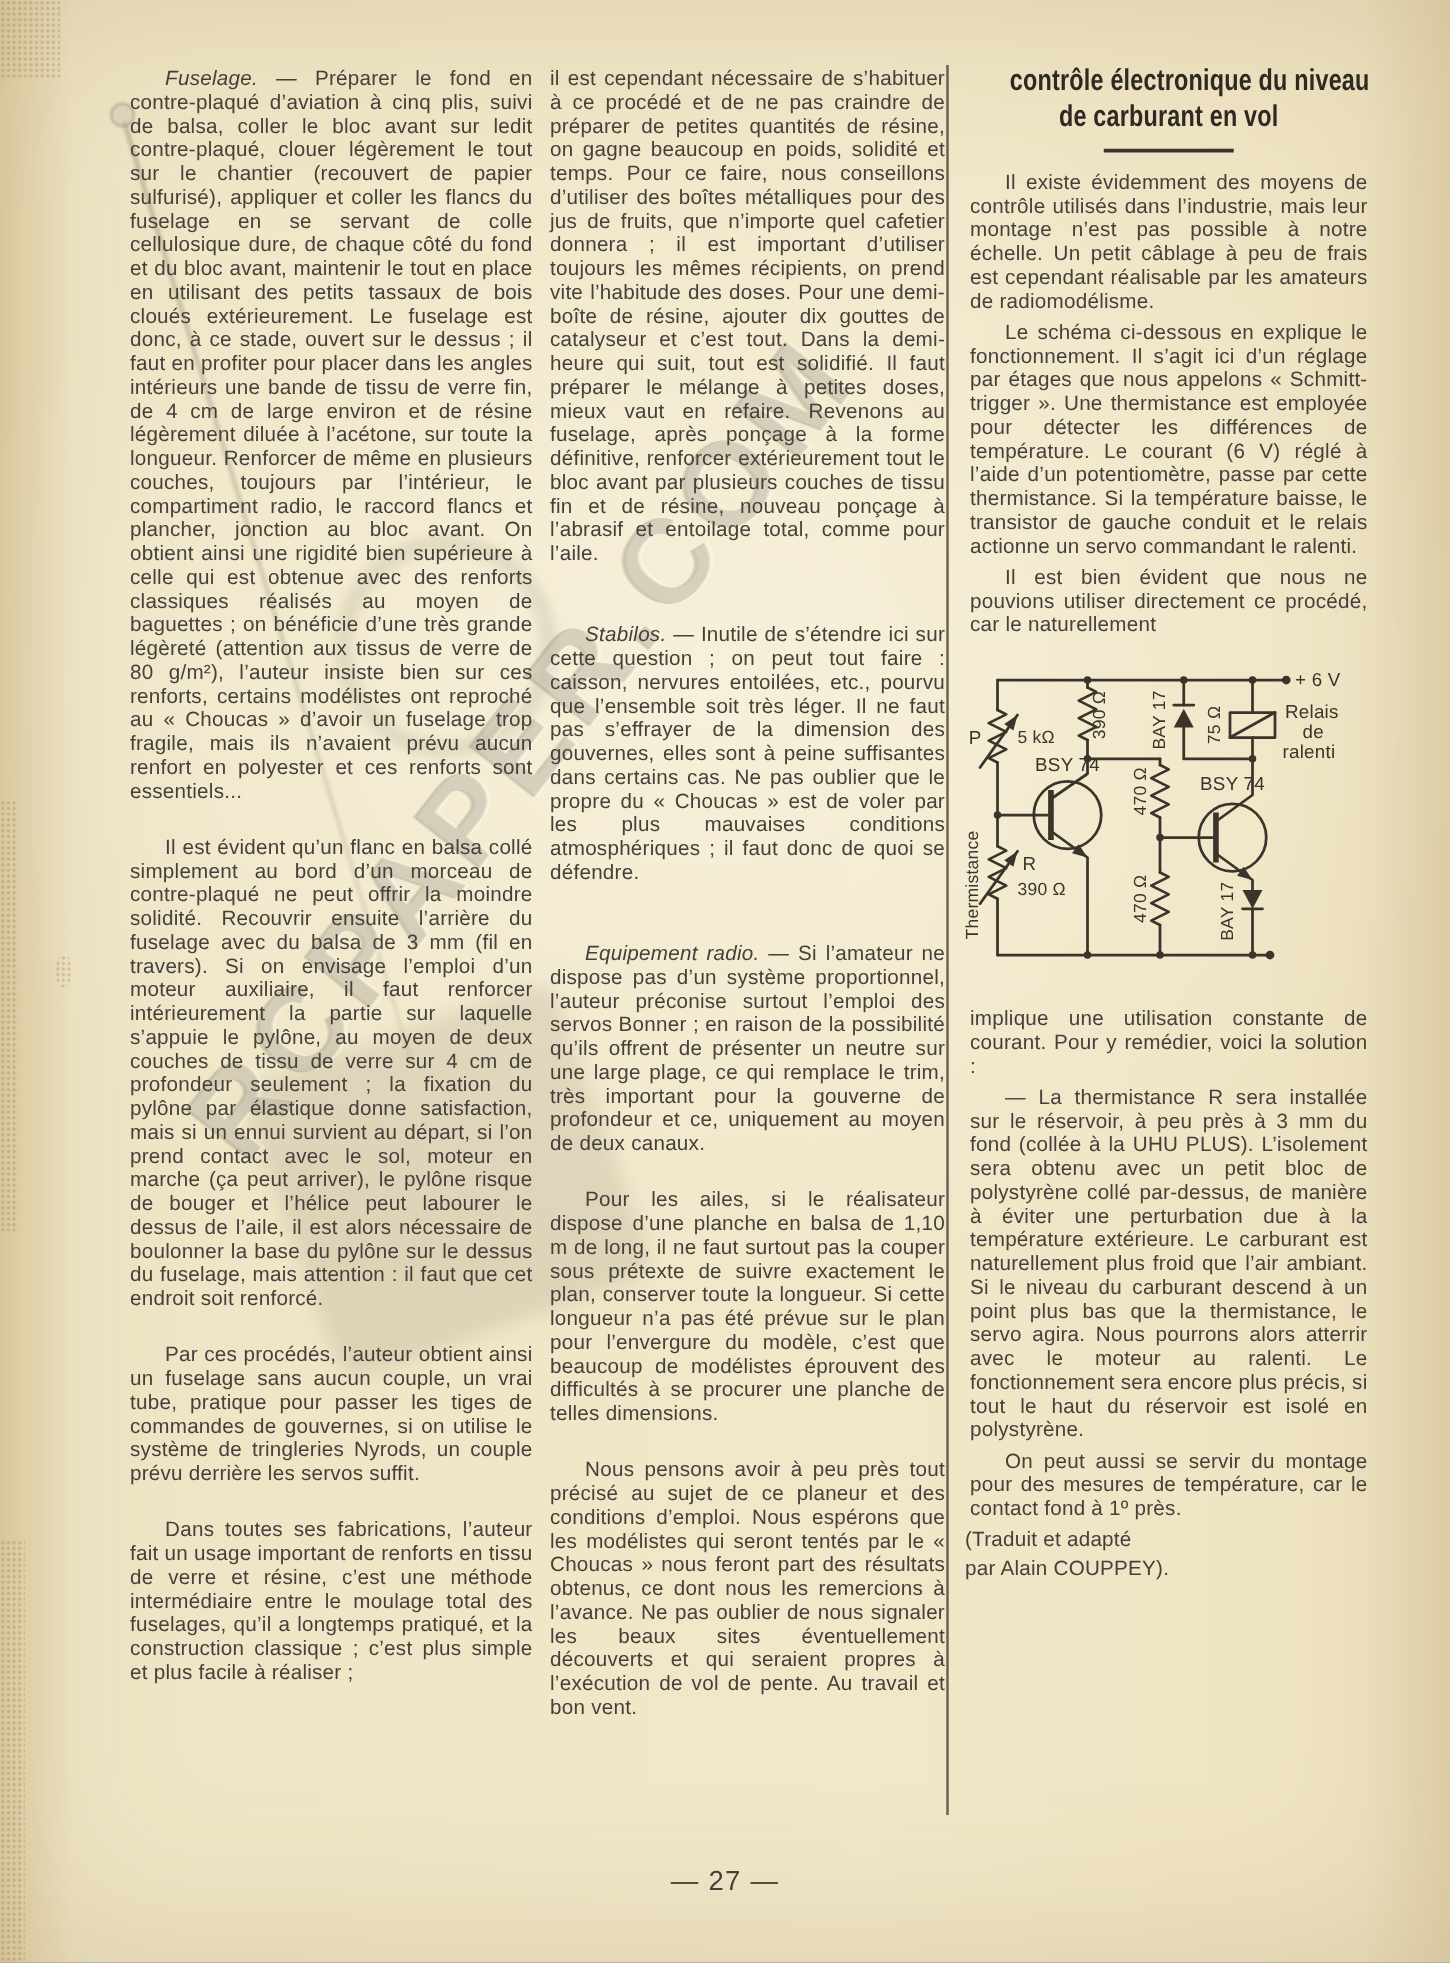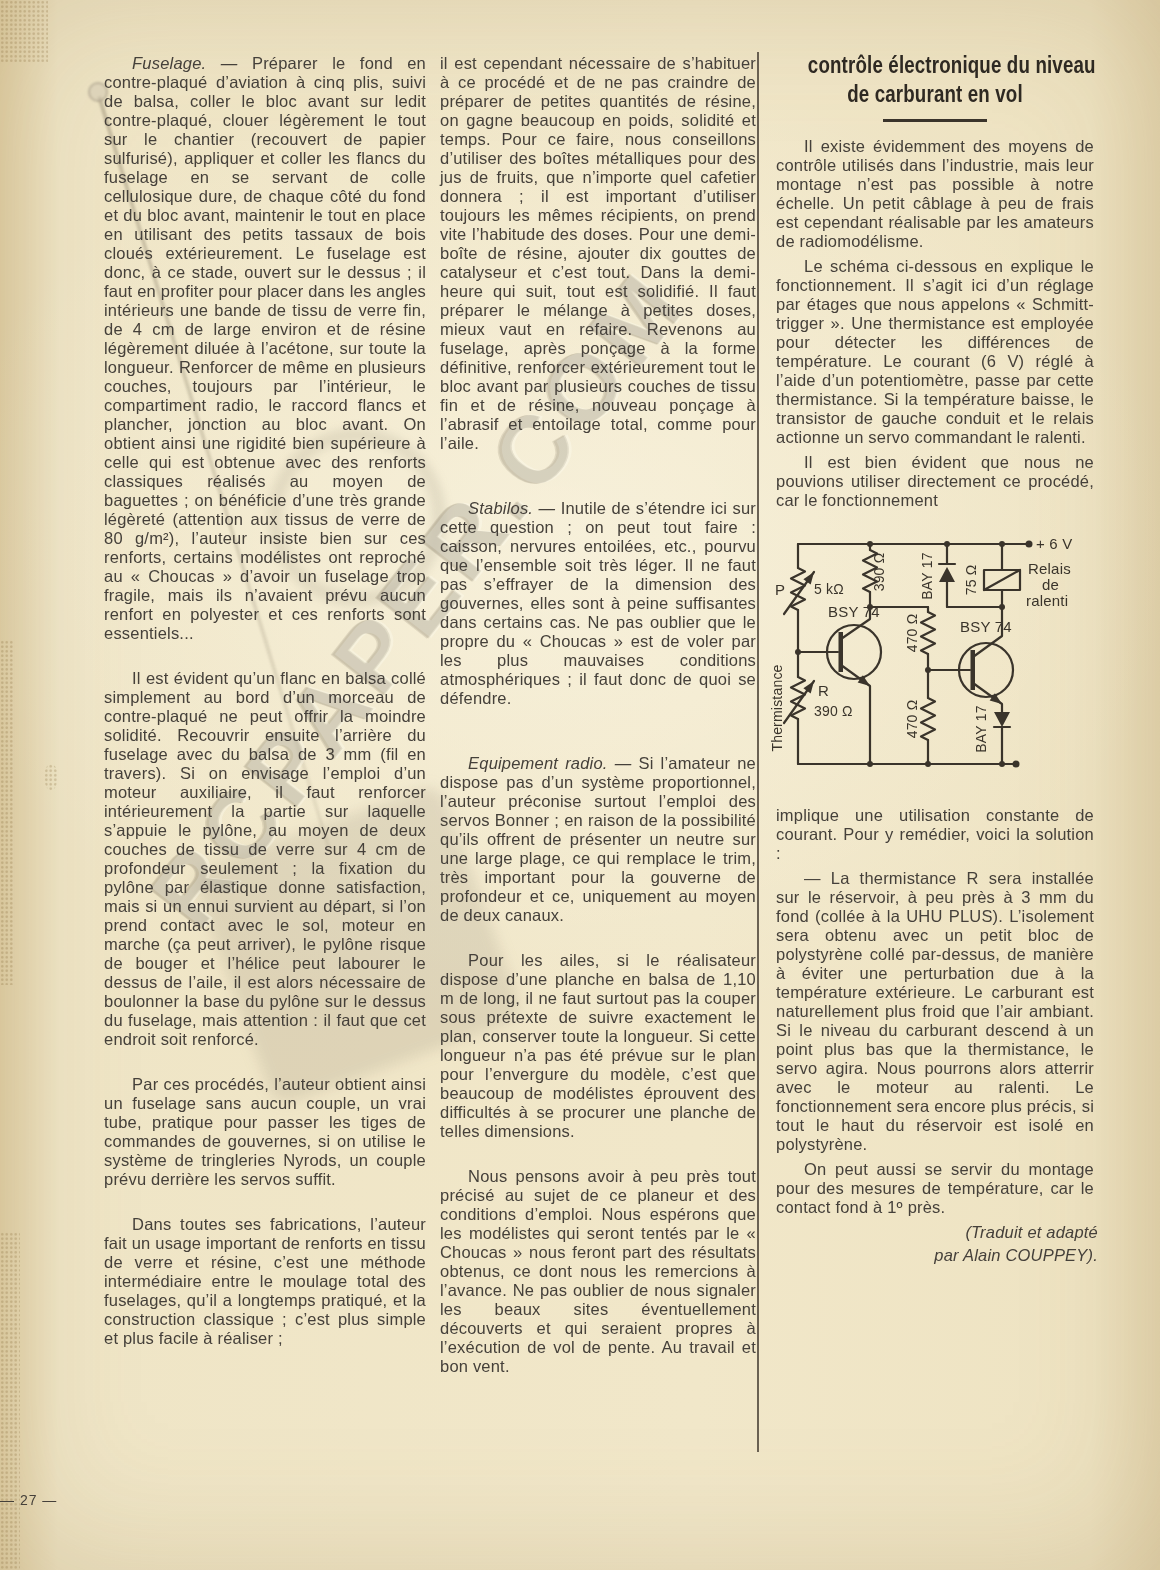--- a/index.html
+++ b/index.html
@@ -71,25 +71,25 @@
   .c3-heading{margin:0;padding:0;text-align:center;color:#2e2922;}
   .c3-heading span{
     display:block;white-space:nowrap;font-weight:bold;font-size:24px;line-height:29px;
     letter-spacing:0.2px;transform:scaleX(0.78);transform-origin:center;
   }
   .heading-rule{width:104px;height:2.5px;background:#3a342b;margin:11px auto 15px;}
   
   .schematic{display:block;margin:12px 0 8px -2px;}
   .schematic text{fill:#3a342b;font-family:"Liberation Sans",sans-serif;}
   
-  .credits{margin-top:1px;text-align:right;line-height:23px;font-style:italic;}
+  .credits{margin-top:1px;text-align:left;line-height:23px;}
   .credit-small{font-size:13.5px;letter-spacing:0.1px;}
   .page-number{
     position:absolute;top:1492px;left:0;width:100%;
-    font-size:14px;letter-spacing:1px;color:#45403a;
+    text-align:center;font-size:22px;letter-spacing:1px;color:#45403a;
   }
 </style>
 </head>
 <body>
 
 <div class="page">
 
   <div class="ghost-antenna"></div>
   <div class="ghost-antenna-tip"></div>
   <div class="ghost-dial"></div>
@@ -119,21 +119,21 @@
 
   <div class="col col3">
     <h2 class="c3-heading">
       <span>contrôle électronique du niveau</span>
       <span>de carburant en vol</span>
     </h2>
     <div class="heading-rule"></div>
 
     <p class="para mt-xs">Il existe évidemment des moyens de contrôle utilisés dans l’industrie, mais leur montage n’est pas possible à notre échelle. Un petit câblage à peu de frais est cependant réalisable par les amateurs de radiomodélisme.</p>
     <p class="para mt-xs">Le schéma ci-dessous en explique le fonctionnement. Il s’agit ici d’un réglage par étages que nous appelons « Schmitt-trigger ». Une thermistance est employée pour détecter les différences de température. Le courant (6 V) réglé à l’aide d’un potentiomètre, passe par cette thermistance. Si la température baisse, le transistor de gauche conduit et le relais actionne un servo commandant le ralenti.</p>
-    <p class="para mt-xs">Il est bien évident que nous ne pouvions utiliser directement ce procédé, car le fonctionnement</p>
+    <p class="para mt-xs">Il est bien évident que nous ne pouvions utiliser directement ce procédé, car le naturellement</p>
 
     <svg class="schematic" width="330" height="276" viewBox="0 0 330 276">
       <defs>
         <path id="rz" d="M0,0 l7,3.5 l-14,7 l14,7 l-14,7 l14,7 l-14,7 l7,3.5"></path>
       </defs>
       <g stroke="#3a342b" stroke-width="2.2" fill="none" stroke-linecap="round" stroke-linejoin="round">
 
         <path d="M28,22 H259"></path>
         <path d="M28,242 H246"></path>
 

